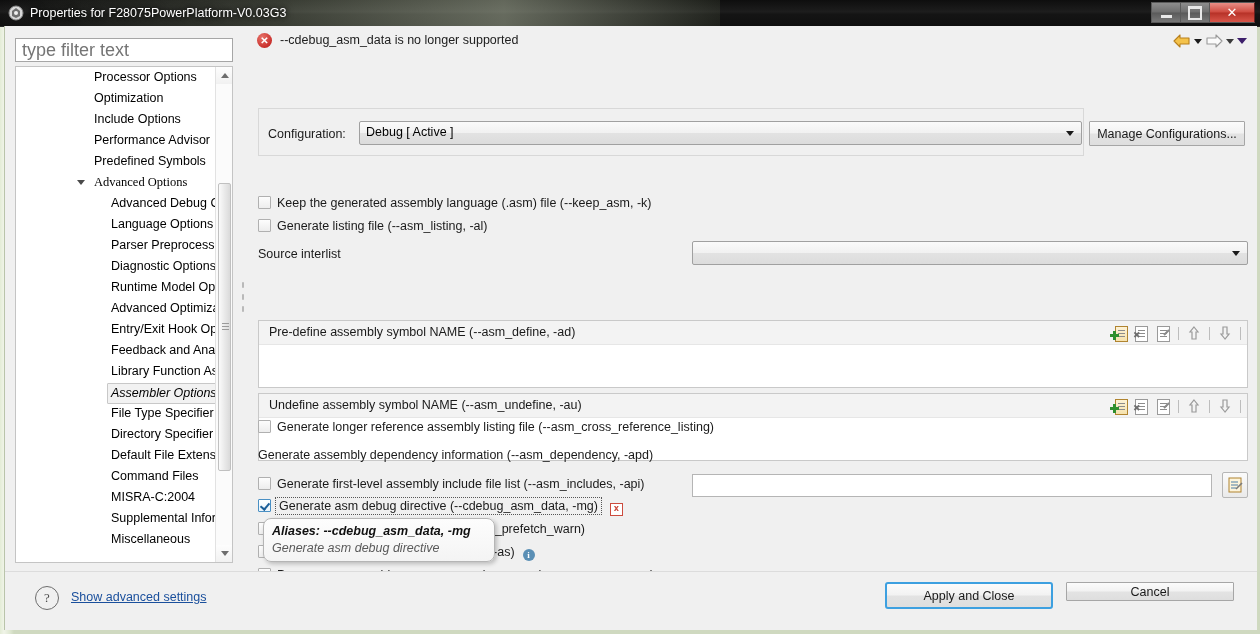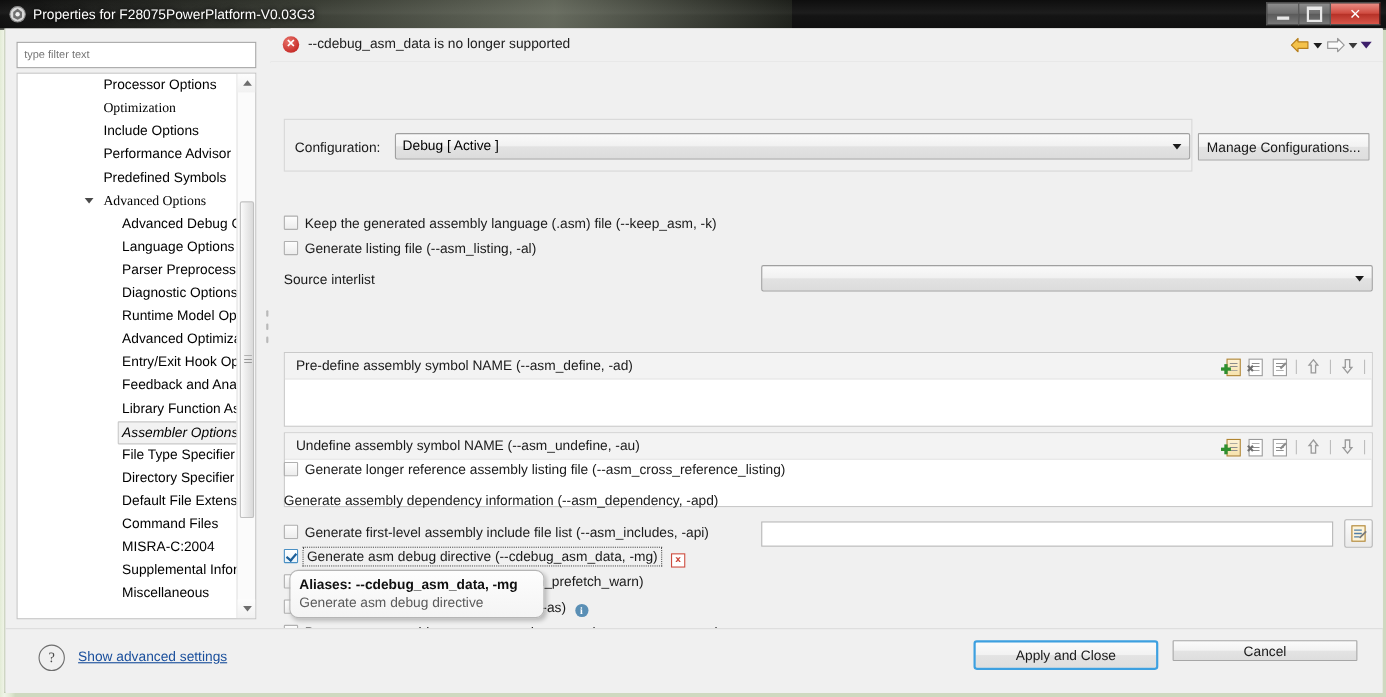--- a/index.html
+++ b/index.html
@@ -63,21 +63,21 @@
   .body-area{
     position:absolute;left:0;top:0;width:1252px;height:545px;background:#f0f0f0;
   }
   
   .left-pane{
     position:absolute;left:6px;top:6px;width:228px;height:534px;
   }
   .filter-box{
     position:absolute;left:4px;top:6px;width:218px;height:24px;box-sizing:border-box;
     border:1px solid #a6a6a6;background:#fff;color:#8b8b8b;
-    font-size:10px;padding:3px 6px;outline:none;
+    font-size:18px;padding:3px 6px;outline:none;
     font-family:"Liberation Sans",sans-serif;
   }
   .tree-wrap{
     position:absolute;left:4px;top:34px;width:218px;height:497px;
     background:#fff;border:1px solid #c4c4c4;box-sizing:border-box;overflow:hidden;
   }
   .tree{
     position:absolute;left:0;top:0;width:200px;height:481px;overflow:hidden;
   }
   .tree-item{
@@ -240,21 +240,21 @@
     position:absolute;left:976px;top:416px;width:26px;height:26px;box-sizing:border-box;
     border:1px solid #b6b6b6;border-radius:2px;
     background:linear-gradient(to bottom,#fbfbfb,#eaeaea);
   }
   
   .tooltip{
     position:absolute;left:17px;top:462px;width:232px;height:44px;box-sizing:border-box;
     background:linear-gradient(to bottom,#fdfdfd,#f4f4f4);
     border:1px solid #b5b5b5;border-radius:8px;
     box-shadow:2px 2px 4px rgba(0,0,0,0.22);
-    padding:5px 8px;z-index:50;
+    padding:5px 8px;z-index:50;font-style:italic;
   }
   .tt-title{font-size:12.5px;font-weight:bold;color:#101010;white-space:nowrap;}
   .tt-body{font-size:12.5px;color:#5a5a5a;margin-top:3px;white-space:nowrap;}
   
   .footer{
     position:absolute;left:0;top:545px;width:1252px;height:58px;
     background:#f0f0f0;border-top:1px solid #dcdcdc;
   }
   .help-icon{
     position:absolute;left:30px;top:14px;width:22px;height:22px;border-radius:50%;
@@ -303,21 +303,21 @@
     <div class="body-area">
 
       <div class="left-pane">
         <input class="filter-box" value="" placeholder="type filter text" style="">
         <div class="tree-wrap">
           <div class="tree" id="tree-list">
               <div class="tree-item">
                 <span class="lbl" style="left: 78px;">Processor Options</span>
               </div>
               <div class="tree-item">
-                <span class="lbl" style="left: 78px; font-family: Liberation Serif, serif;">Optimization</span>
+                <span class="lbl" style="left: 78px;">Optimization</span>
               </div>
               <div class="tree-item">
                 <span class="lbl" style="left: 78px;">Include Options</span>
               </div>
               <div class="tree-item">
                 <span class="lbl" style="left: 78px;">Performance Advisor</span>
               </div>
               <div class="tree-item">
                 <span class="lbl" style="left: 78px;">Predefined Symbols</span>
               </div>

